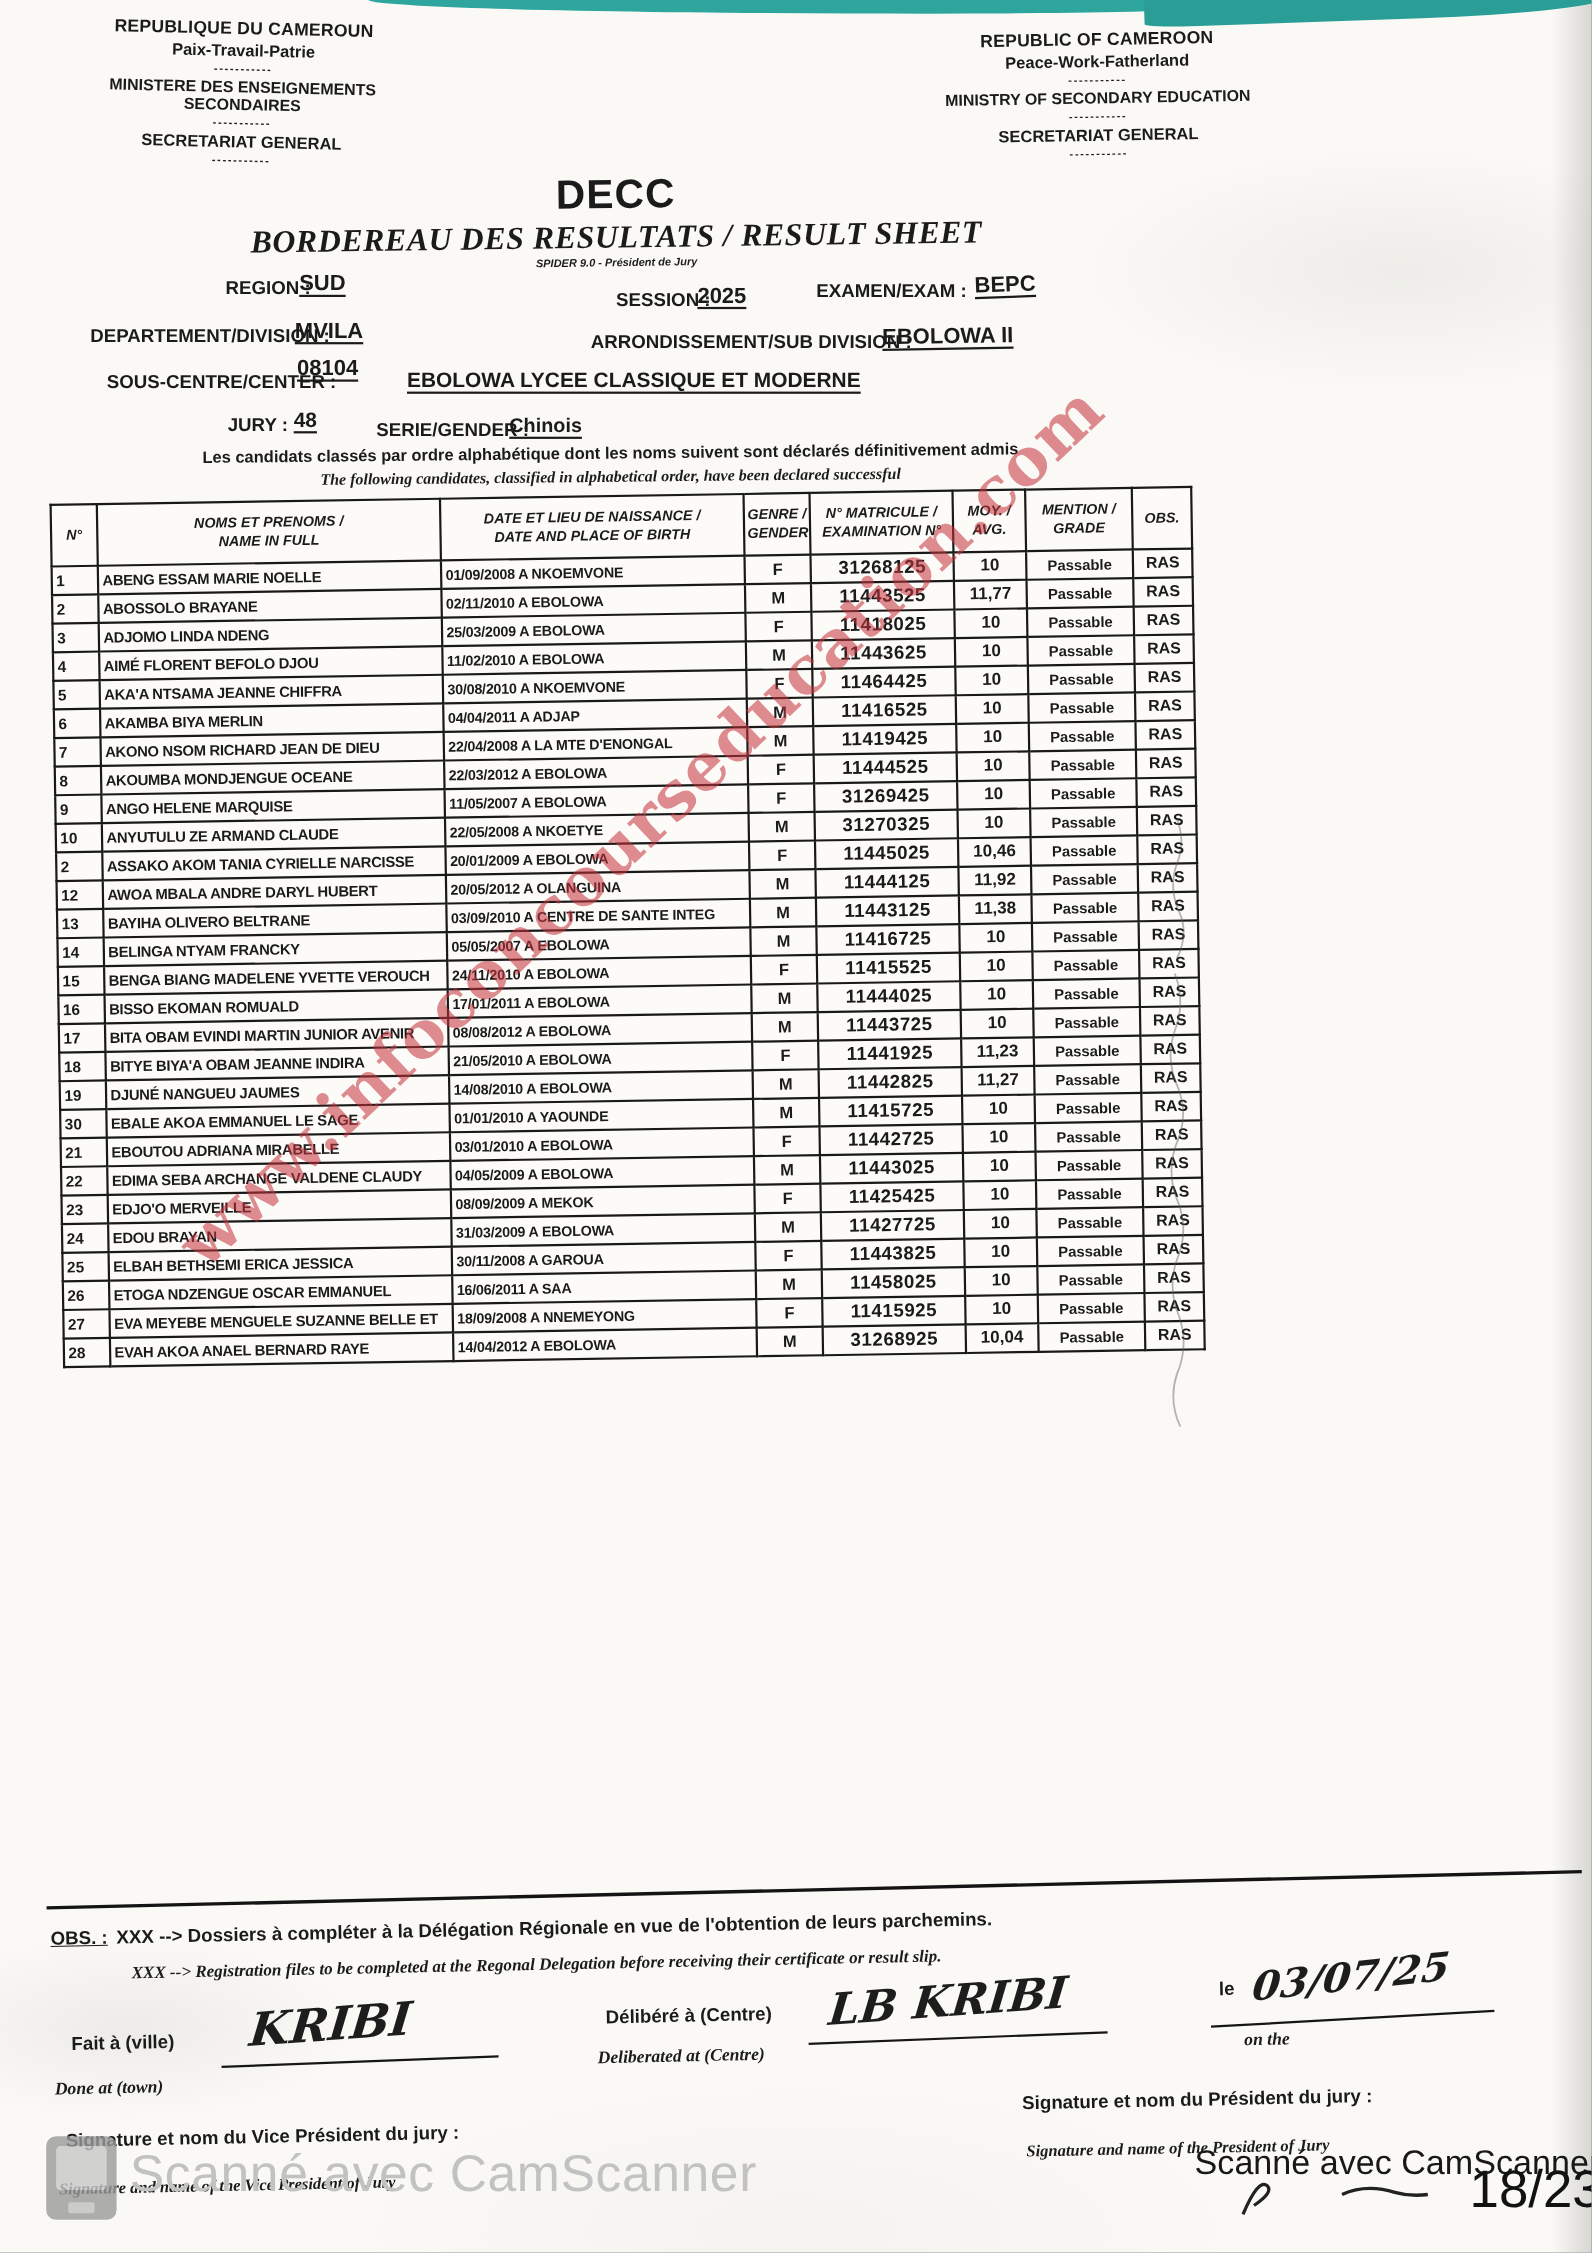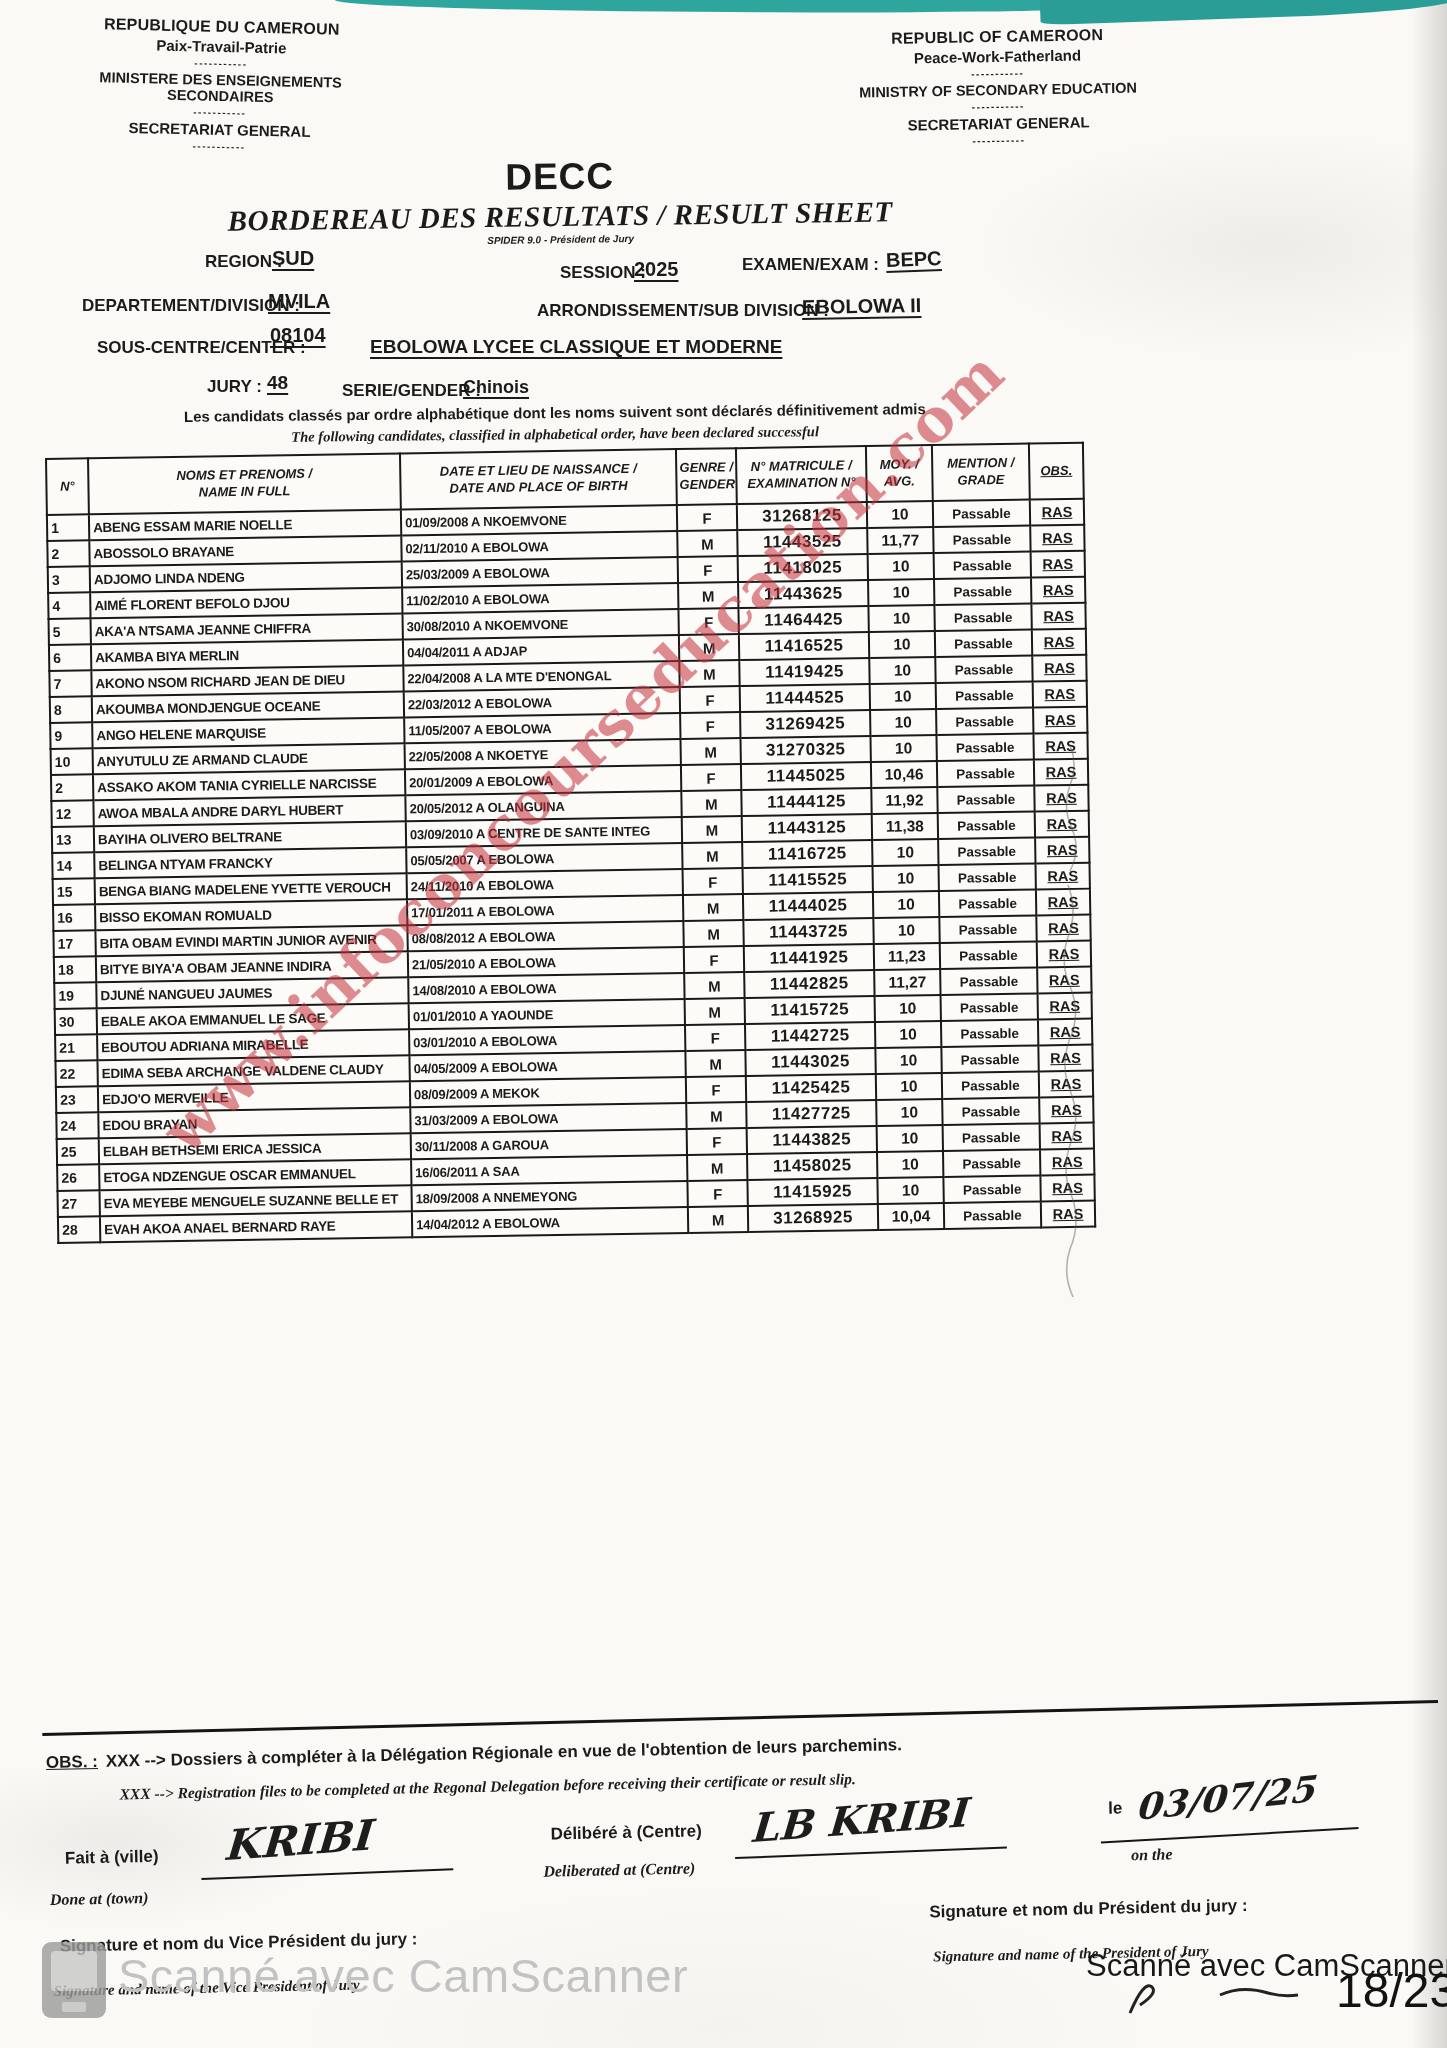--- a/index.html
+++ b/index.html
@@ -36,21 +36,21 @@
   table.results th,table.results td{border:2px solid #191919;overflow:hidden;}
   table.results th{height:52px;font-size:13px;font-style:italic;font-weight:bold;white-space:pre-line;line-height:1.3;padding:1px 2px;text-align:center;}
   table.results td{height:24px;padding:0 3px;font-weight:bold;vertical-align:middle;}
   .c-n{width:36px;} td.c-n{font-size:14px;font-weight:normal;text-align:left;padding-left:4px;}
   .c-name{width:306px;} td.c-name{font-size:13.5px;letter-spacing:-0.3px;white-space:nowrap;text-align:left;}
   .c-birth{width:270px;} td.c-birth{font-size:13px;letter-spacing:-0.2px;white-space:nowrap;text-align:left;}
   .c-gender{width:54px;} td.c-gender{font-size:15px;text-align:center;}
   .c-matricule{width:124px;} td.c-matricule{font-size:17px;text-align:center;letter-spacing:.5px;}
   .c-avg{width:60px;} td.c-avg{font-size:15.5px;text-align:center;}
   .c-mention{width:91px;} td.c-mention{font-size:13.5px;font-weight:600;text-align:center;}
-  .c-obs{width:48px;text-decoration:underline;} td.c-obs{font-size:14.5px;text-align:center;}
+  .c-obs{width:48px;} td.c-obs{font-size:14.5px;text-align:center;}
   .footer{position:absolute;left:0;top:1718px;width:1447px;height:330px;transform:rotate(-1.2deg);transform-origin:left top;}
   .footer .rule{position:absolute;left:42px;top:14px;width:1396px;height:3px;background:#141414;transform:rotate(-0.15deg);}
   .obs-fr{position:absolute;left:45px;top:36px;font-size:17px;font-weight:bold;white-space:nowrap;}
   .obs-fr .obs-lab{text-decoration:underline;margin-right:8px;}
   .obs-en{position:absolute;left:118px;top:70px;font-family:"Liberation Serif",serif;font-style:italic;font-weight:bold;font-size:15.5px;white-space:nowrap;}
   .f-lab{position:absolute;font-size:17px;font-weight:bold;white-space:nowrap;}
   .f-lab-en{position:absolute;font-family:"Liberation Serif",serif;font-style:italic;font-weight:bold;font-size:16px;white-space:nowrap;}
   .hand{position:absolute;font-family:"DejaVu Serif",serif;font-style:italic;font-weight:bold;color:#1d1d1d;transform:skewX(-10deg) rotate(-3deg);white-space:nowrap;}
   .uline{position:absolute;height:2px;background:#161616;}
   .wm-red{

